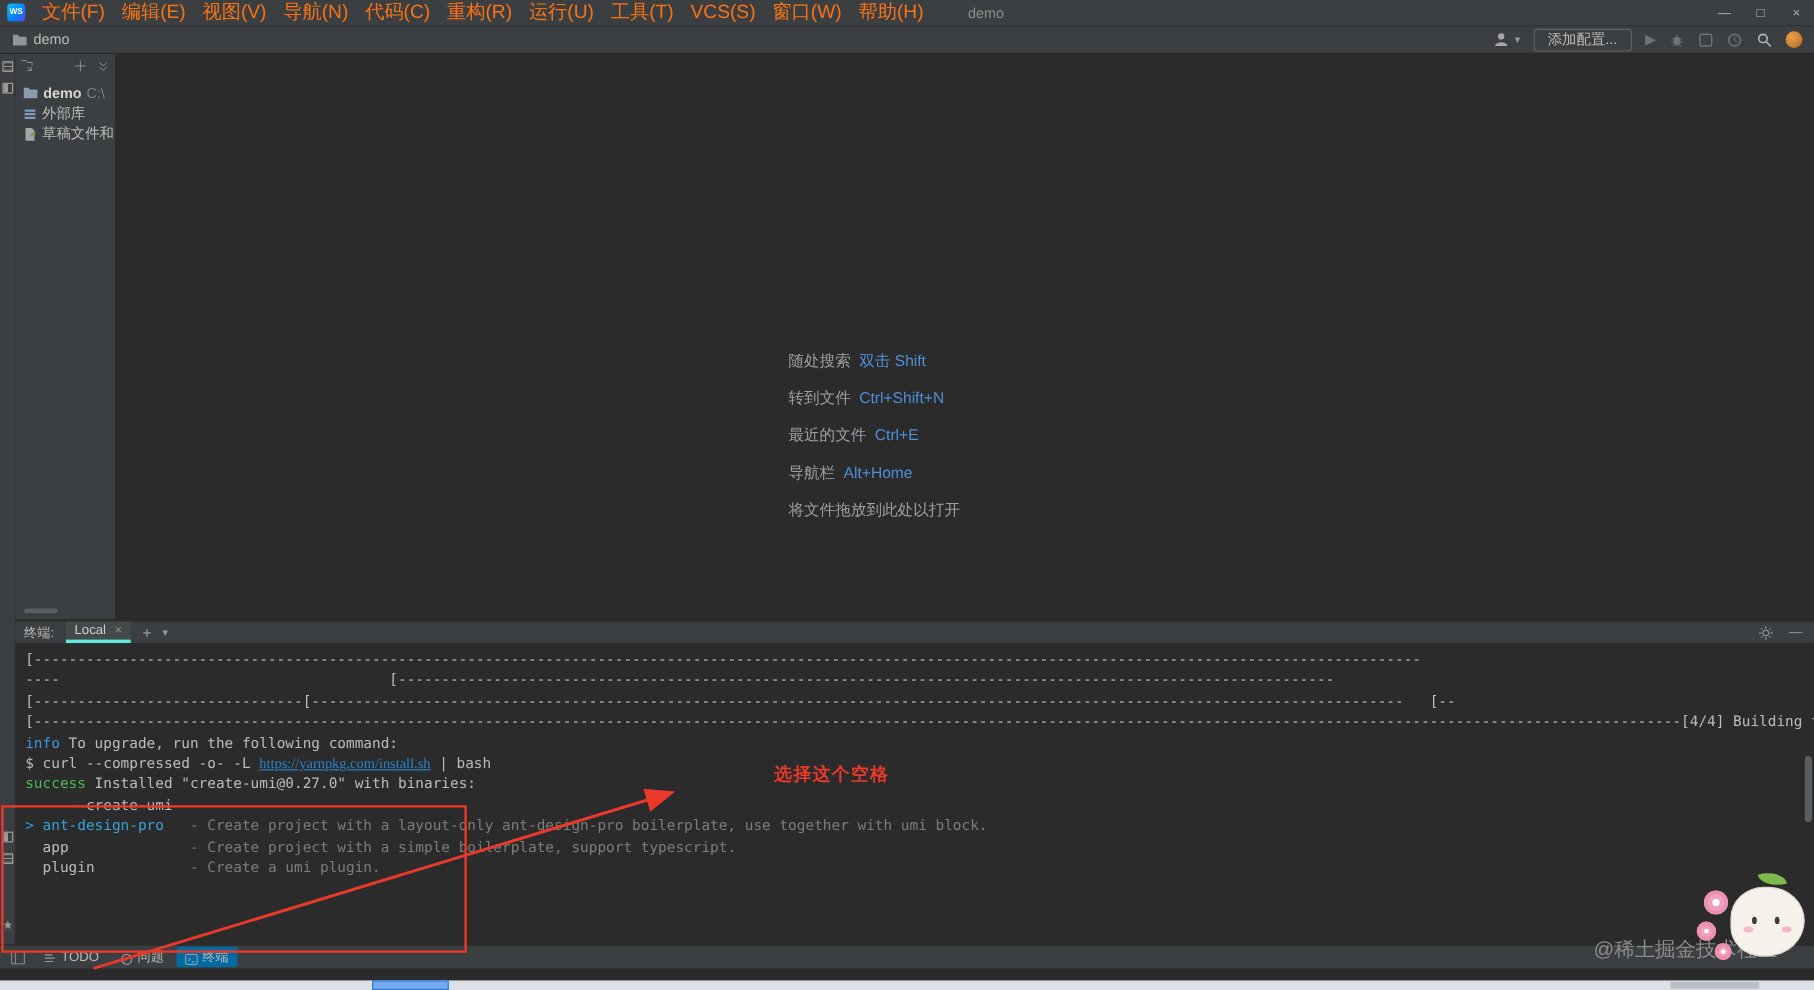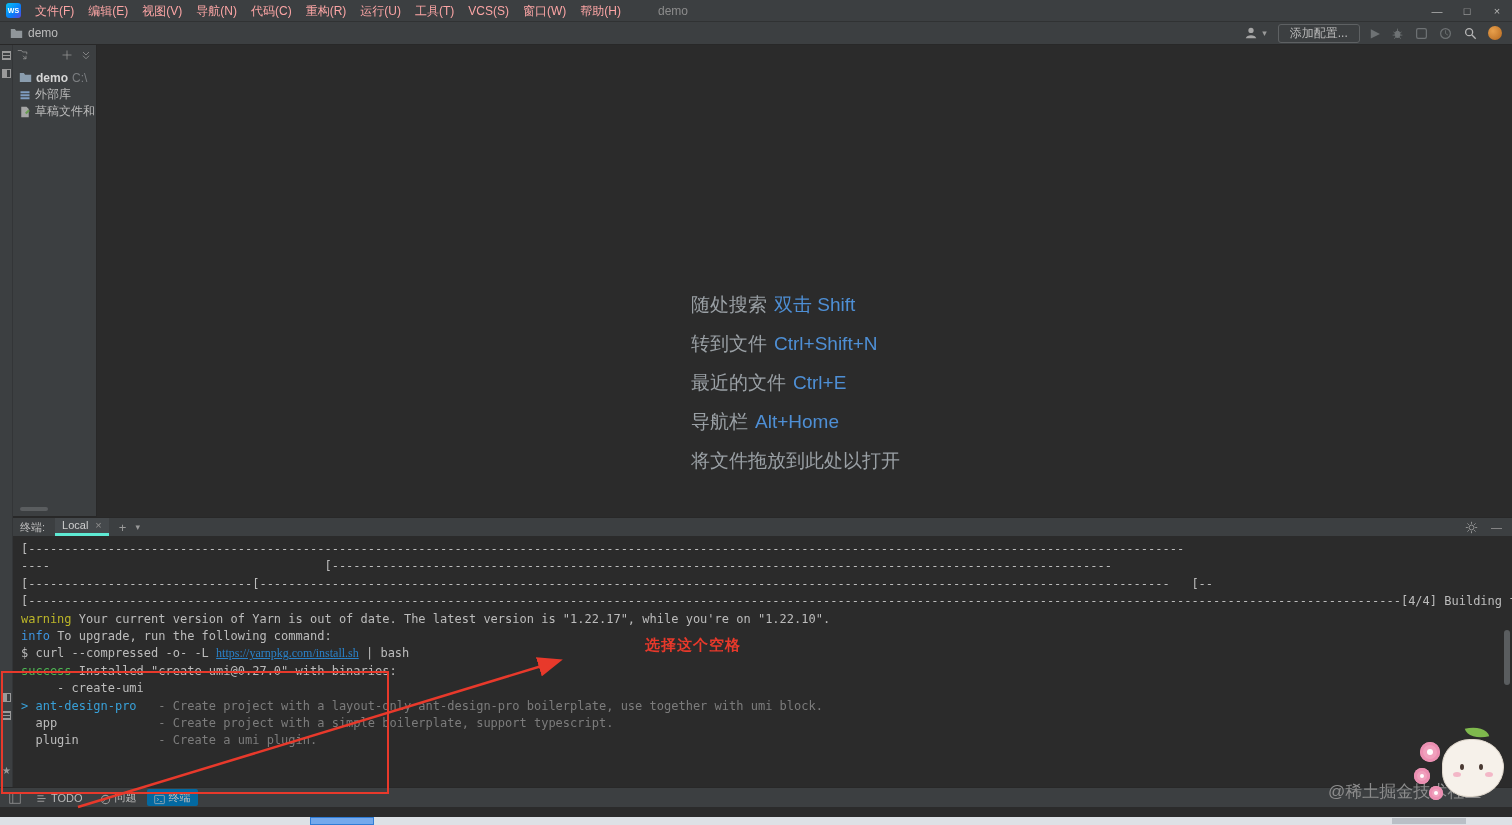--- a/index.html
+++ b/index.html
@@ -7,21 +7,21 @@
               font-family:"Liberation Sans", sans-serif; }
   #app { position:relative; width:1512px; height:825px; background:#2b2b2b; }
 
   
   #menubar { position:absolute; left:0; top:0; width:100%; height:22px; background:#3c3f41;
              border-bottom:1px solid #303233; display:flex; align-items:center; z-index:10; }
   .ws-logo { width:15px; height:15px; margin:0 7px 0 6px; border-radius:3px;
              background:linear-gradient(135deg,#07c3f2,#087cfa 60%,#5b45de);
              color:#fff; font-size:7px; font-weight:bold; display:flex; align-items:center; justify-content:center; }
   #menu-items { display:flex; align-items:center; }
-  .menu-item { color:#fca5a5; font-size:12px; padding:0 7px; height:22px; line-height:22px; cursor:default; }
+  .menu-item { color:#f97316; font-size:16px; padding:0 7px; height:22px; line-height:22px; cursor:default; }
   .window-title { margin-left:30px; color:#8c8c8c; font-size:12px; }
   .win-controls { margin-left:auto; display:flex; height:22px; }
   .win-controls span { width:30px; text-align:center; line-height:22px; color:#b6b6b6; font-size:11px; }
 
   
   #toolbar { position:absolute; left:0; top:22px; width:100%; height:23px; background:#3c3f41;
              border-bottom:1px solid #282828; display:flex; align-items:center; padding:0 10px; z-index:10; }
   .crumb { display:flex; align-items:center; gap:5px; color:#bbbbbb; font-size:12px; }
   .tb-right { margin-left:auto; display:flex; align-items:center; gap:11px; }
   .caret { color:#9a9a9a; font-size:9px; margin-left:-7px; }
@@ -44,21 +44,21 @@
   .proj-head { display:flex; align-items:center; height:20px; padding:0 4px; gap:7px; }
   .proj-head .spacer { flex:1; }
   .tree { font-size:12px; color:#bbbbbb; margin-top:4px; }
   .trow { display:flex; align-items:center; gap:4px; height:17px; padding-left:6px; white-space:nowrap; }
   .tname { color:#d6d6d6; font-weight:bold; }
   .tpath { color:#7b7e81; }
   .tlabel { color:#bbbbbb; }
 
   
   #editor { position:absolute; left:98px; top:45px; width:1414px; height:472px; background:#2b2b2b; }
-  .hints { position:absolute; left:593px; top:247px; font-size:19px; }
+  .hints { position:absolute; left:559px; top:247px; font-size:13px; }
   .hint-row { margin-bottom:13px; color:#9aa0a5; white-space:nowrap; }
   .hint-key { color:#4e8fd5; margin-left:7px; }
 
   
   #termheader { position:absolute; left:13px; top:517px; width:1499px; height:19px; background:#3c3f41;
                 border-top:1px solid #282828; display:flex; align-items:center; font-size:11px; color:#bbbbbb; }
   .term-label { margin-left:7px; }
   .term-tab { margin-left:10px; background:#45494c; padding:1px 7px 2px 7px; display:flex; gap:7px; align-items:center;
               color:#cfcfcf; border-bottom:3px solid #5eead4; }
   .tab-close { color:#8f8f8f; font-size:11px; }
@@ -275,21 +275,20 @@
       <span class="term-min">—</span>
     </div>
   </div>
 
   <div id="termbody">
     <div>
         <div class="tline"><span class="d">[----------------------------------------------------------------------------------------------------------------------------------------------------------------</span></div>
         <div class="tline"><span class="d">----                                      [------------------------------------------------------------------------------------------------------------</span></div>
         <div class="tline"><span class="d">[-------------------------------[------------------------------------------------------------------------------------------------------------------------------   [--</span></div>
         <div class="tline"><span class="d">[----------------------------------------------------------------------------------------------------------------------------------------------------------------------------------------------[4/4] Building fres</span></div>
-        <div class="tline"><span class="y">warning</span><span class="d"> Your current version of Yarn is out of date. The latest version is "1.22.17", while you're on "1.22.10".</span></div>
         <div class="tline"><span class="b">info</span><span class="d"> To upgrade, run the following command:</span></div>
         <div class="tline"><span class="d">$ curl --compressed -o- -L </span><span class="link">https://yarnpkg.com/install.sh</span><span class="d"> | bash</span></div>
         <div class="tline"><span class="g">success</span><span class="d"> Installed "create-umi@0.27.0" with binaries:</span></div>
         <div class="tline"><span class="d">     - create-umi</span></div>
         <div class="tline"><span class="sel">&gt; ant-design-pro</span><span class="dim">   - Create project with a layout-only ant-design-pro boilerplate, use together with umi block.</span></div>
         <div class="tline"><span class="d">  app</span><span class="dim">              - Create project with a simple boilerplate, support typescript.</span></div>
         <div class="tline"><span class="d">  plugin</span><span class="dim">           - Create a umi plugin.</span></div>
       </div>
   </div>
   <div class="vthumb"></div>

